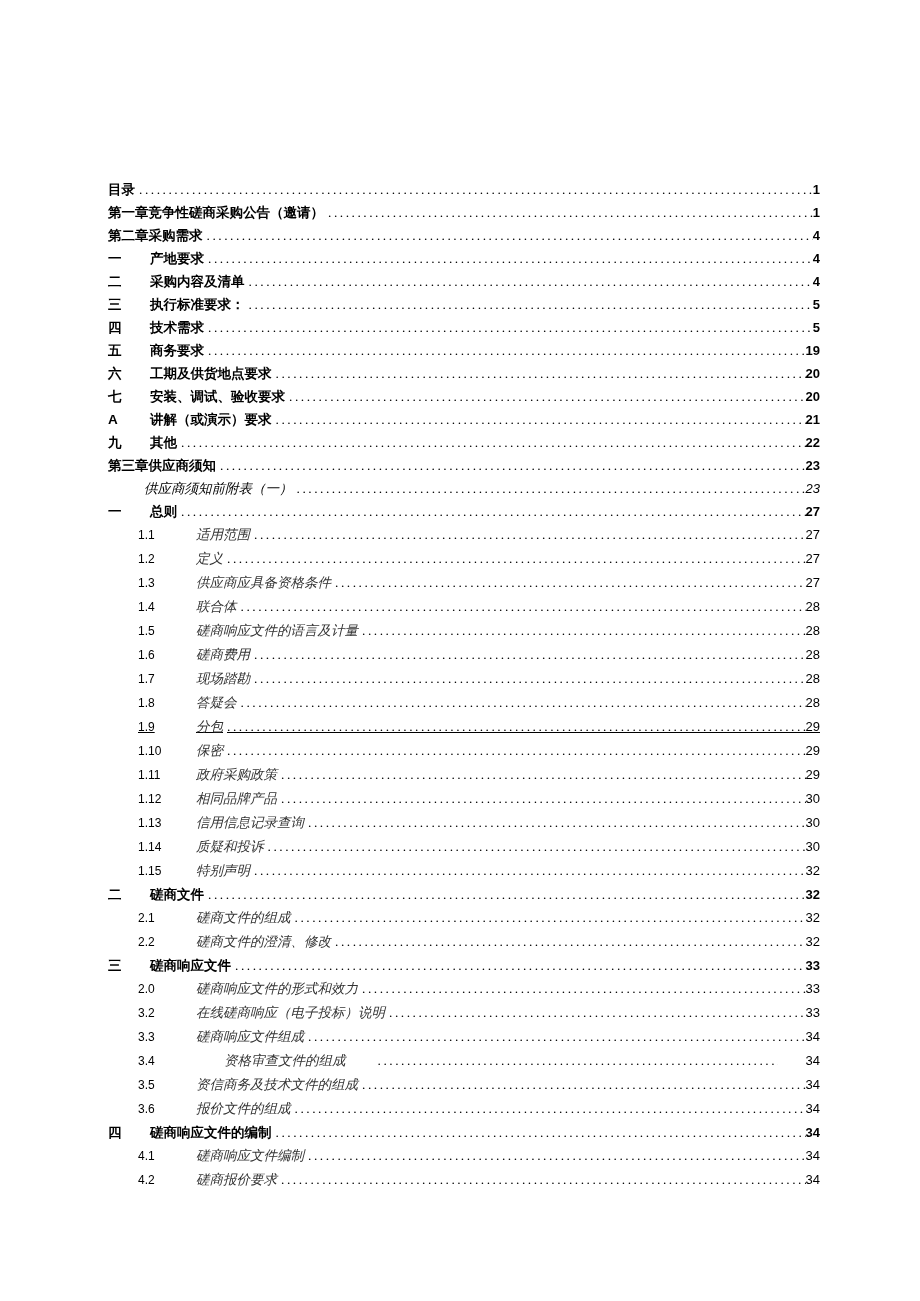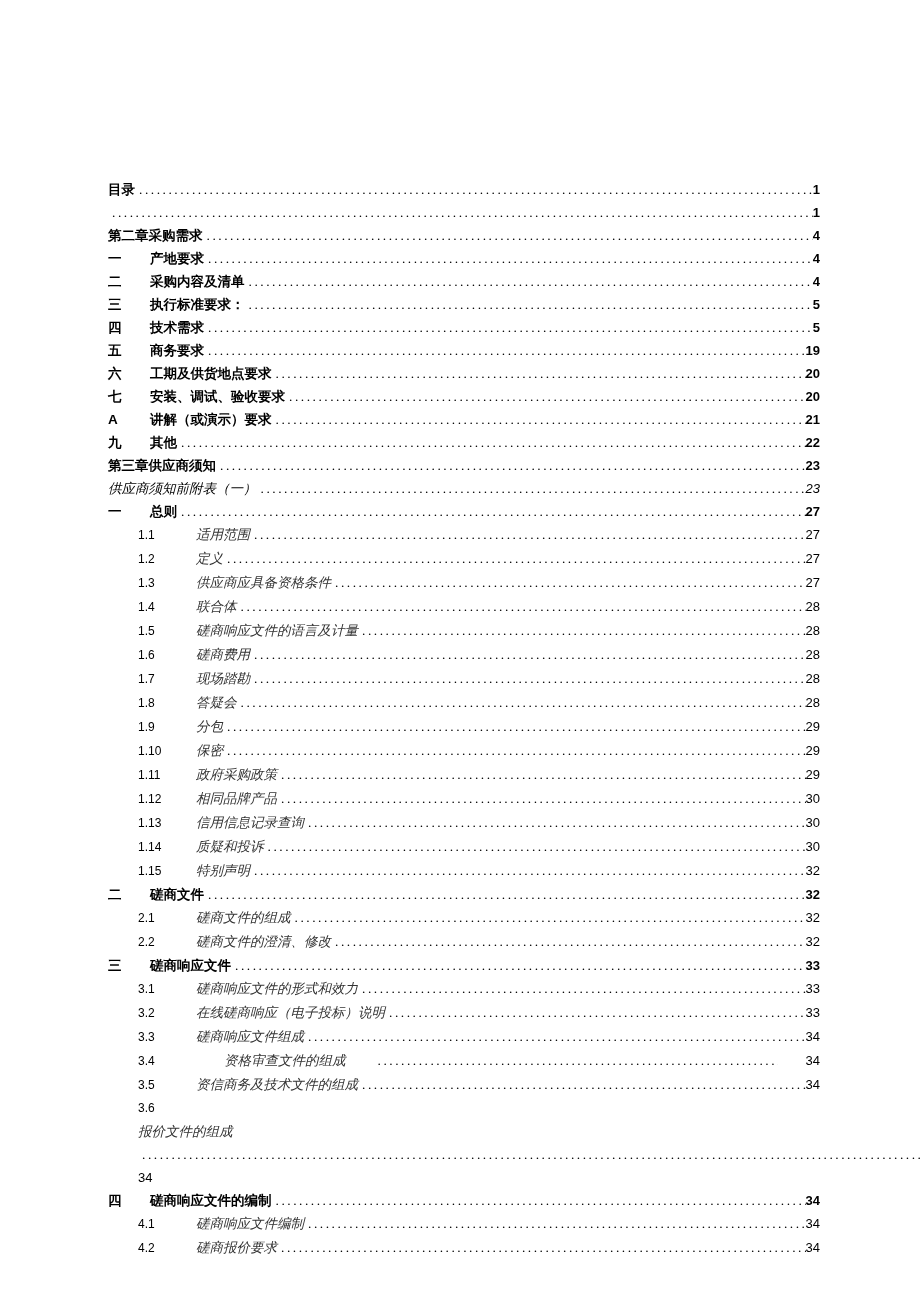--- a/index.html
+++ b/index.html
@@ -42,20 +42,21 @@
       flex-shrink: 0;
       font-weight: bold;
       font-family: Arial, sans-serif;
       font-size: 13px;
     }
     .bold {
       font-weight: bold;
     }
     .italic {
       font-style: italic;
+      margin-left: 36px;
     }
     .nobold-page {
       font-weight: normal;
       font-style: italic;
     }
     .sub-num {
       display: inline-block;
       min-width: 58px;
       font-family: Arial, sans-serif;
       font-size: 12px;
@@ -76,20 +77,21 @@
 </head>
 <body>
 
 <div class="toc-container" id="toc-root">
 <div class="toc-line">
       <span class="toc-title bold">目录</span>
       <span class="toc-dots"></span>
       <span class="toc-page">1</span>
     </div>
     <div class="toc-line">
+      <span class="toc-title bold">第一章竞争性磋商采购公告（邀请）</span>
       <span class="toc-dots"></span>
       <span class="toc-page">1</span>
     </div>
     <div class="toc-line">
       <span class="toc-title bold">第二章采购需求</span>
       <span class="toc-dots"></span>
       <span class="toc-page">4</span>
     </div>
     <div class="toc-line">
       <span class="section-num bold">一</span>
@@ -212,21 +214,21 @@
       <span class="toc-title sub-title">现场踏勘</span>
       <span class="toc-dots"></span>
       <span class="toc-page page-normal">28</span>
     </div>
     <div class="toc-line" style="padding-left: 30px;">
       <span class="sub-num">1.8</span>
       <span class="toc-title sub-title">答疑会</span>
       <span class="toc-dots"></span>
       <span class="toc-page page-normal">28</span>
     </div>
-    <div class="toc-line" style="padding-left: 30px;">
+    <div class="toc-line" style="padding-left: 30px; text-decoration: underline;">
       <span class="sub-num">1.9</span>
       <span class="toc-title sub-title">分包</span>
       <span class="toc-dots"></span>
       <span class="toc-page page-normal">29</span>
     </div>
     <div class="toc-line" style="padding-left: 30px;">
       <span class="sub-num">1.10</span>
       <span class="toc-title sub-title">保密</span>
       <span class="toc-dots"></span>
       <span class="toc-page page-normal">29</span>
@@ -281,21 +283,21 @@
       <span class="toc-page page-normal">32</span>
     </div>
     <div class="toc-line">
       <span class="section-num bold">三</span>
       <span class="toc-title bold">磋商响应文件</span>
       <span> </span>
       <span class="toc-dots"></span>
       <span class="toc-page">33</span>
     </div>
     <div class="toc-line" style="padding-left: 30px;">
-      <span class="sub-num">3.1</span>
+      <span class="sub-num">2.0</span>
       <span class="toc-title sub-title">磋商响应文件的形式和效力</span>
       <span class="toc-dots"></span>
       <span class="toc-page page-normal">33</span>
     </div>
     <div class="toc-line" style="padding-left: 30px;">
       <span class="sub-num">3.2</span>
       <span class="toc-title sub-title">在线磋商响应（电子投标）说明</span>
       <span class="toc-dots"></span>
       <span class="toc-page page-normal">33</span>
     </div>
@@ -310,21 +312,21 @@
       <span class="toc-title sub-title">资格审查文件的组成</span>
       <span class="toc-dots"></span>
       <span class="toc-page page-normal">34</span>
     </div>
     <div class="toc-line" style="padding-left: 30px;">
       <span class="sub-num">3.5</span>
       <span class="toc-title sub-title">资信商务及技术文件的组成</span>
       <span class="toc-dots"></span>
       <span class="toc-page page-normal">34</span>
     </div>
-    <div class="toc-line" style="padding-left: 30px; flex-direction: column;">
+    <div class="toc-line" style="padding-left: 30px;">
       <span class="sub-num">3.6</span>
       <span class="toc-title sub-title">报价文件的组成</span>
       <span class="toc-dots"></span>
       <span class="toc-page page-normal">34</span>
     </div>
     <div class="toc-line">
       <span class="section-num bold">四</span>
       <span class="toc-title bold">磋商响应文件的编制</span>
       <span> </span>
       <span class="toc-dots"></span>

